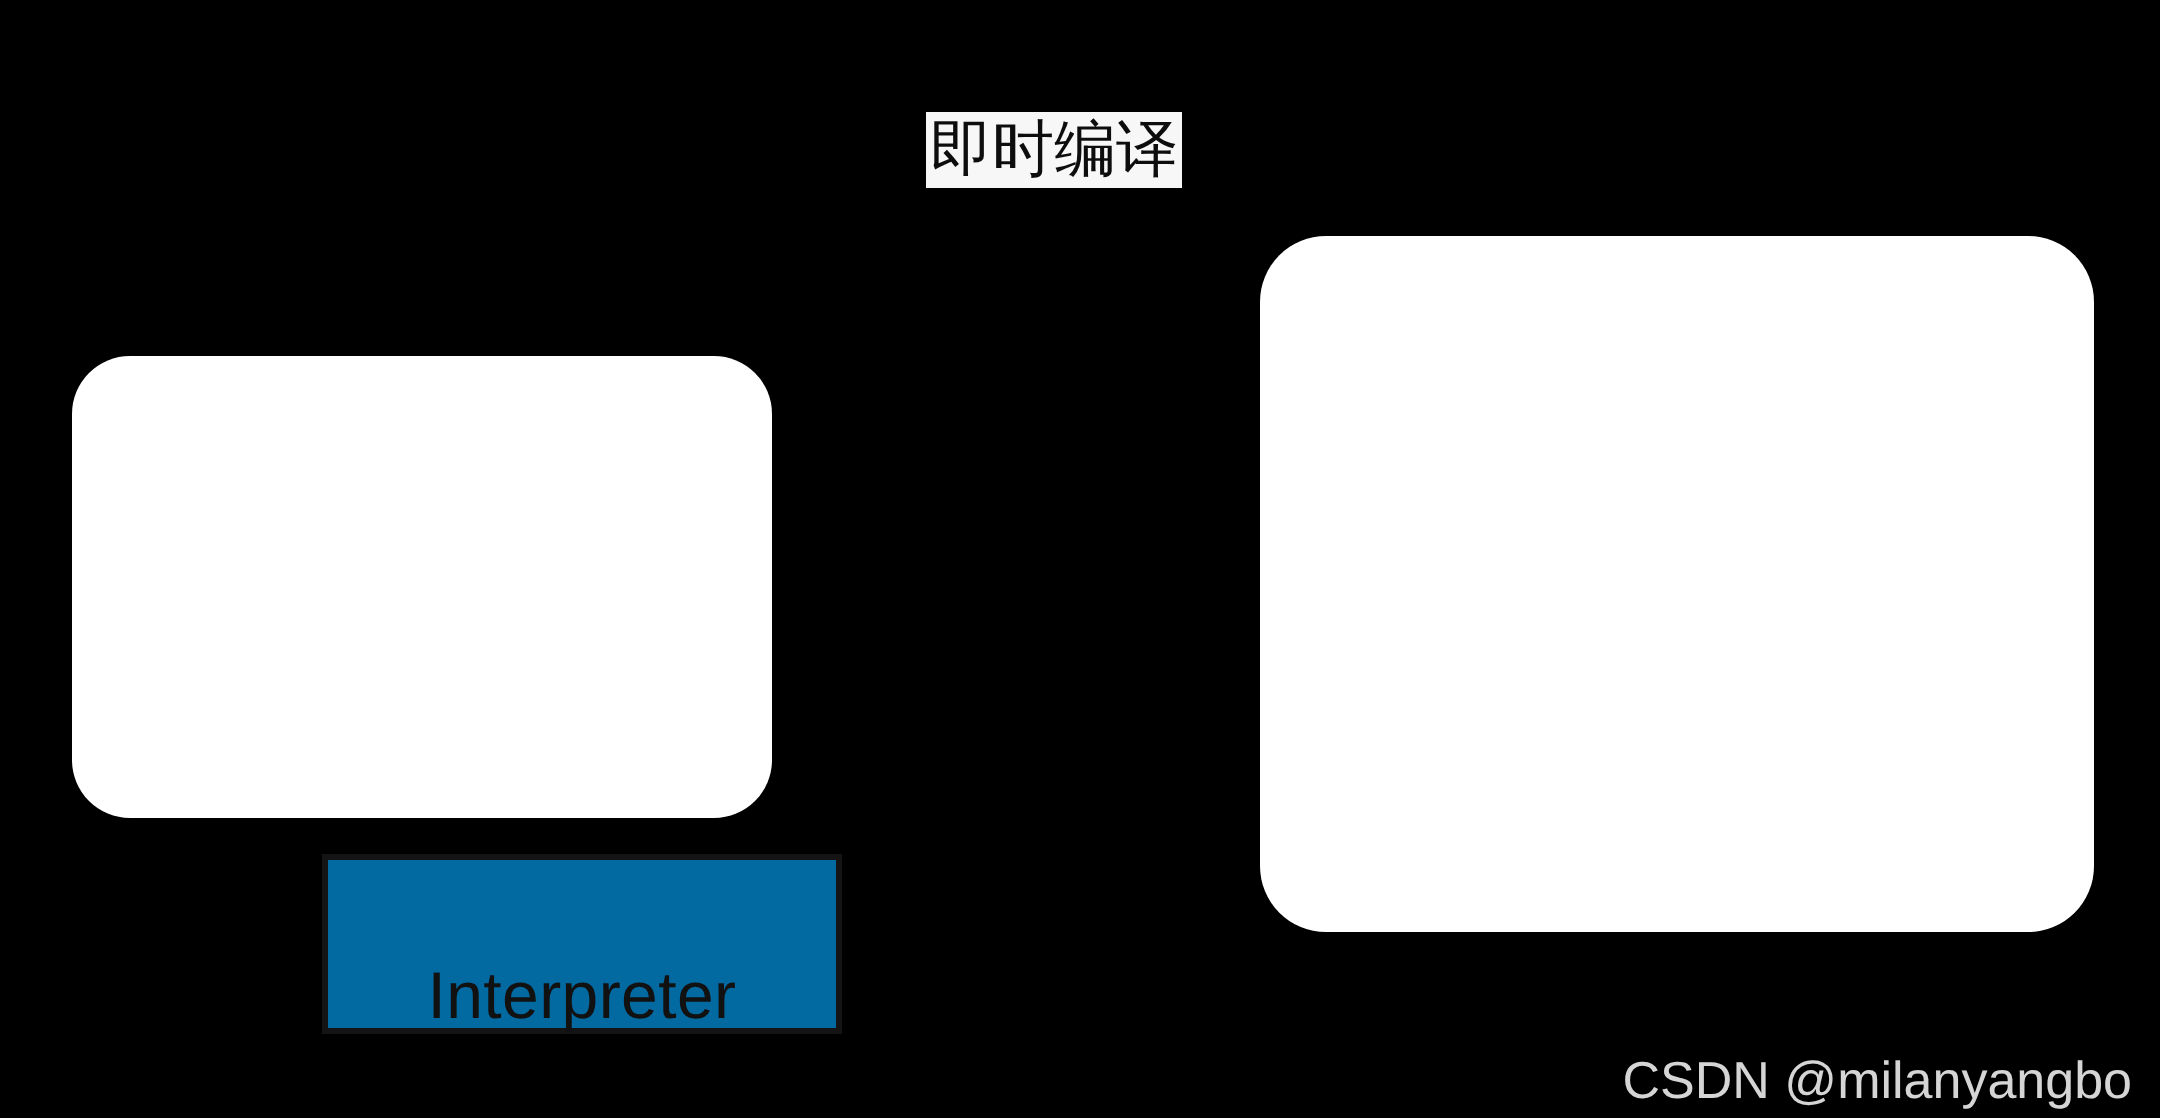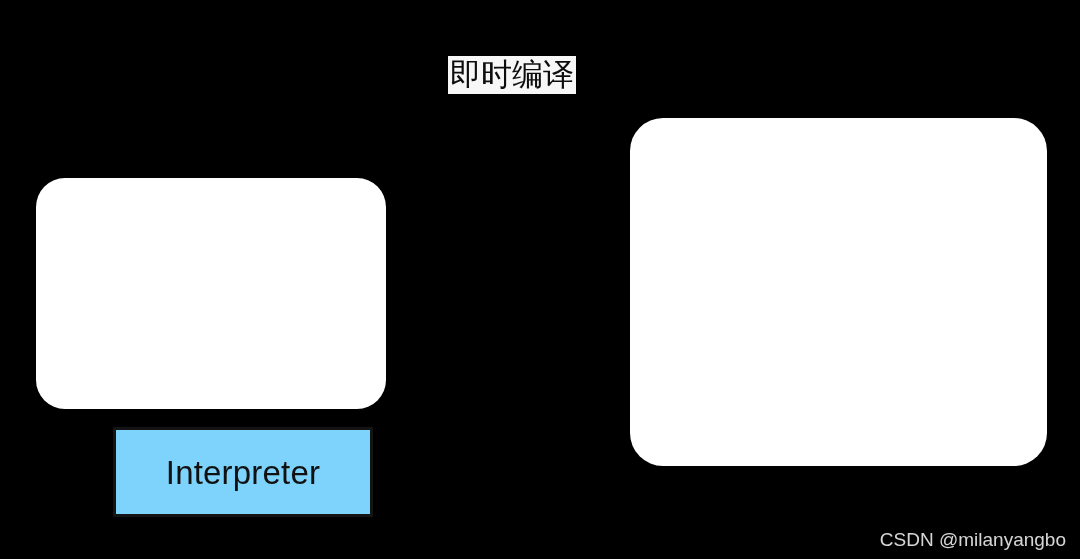--- a/index.html
+++ b/index.html
@@ -36,26 +36,27 @@
     left: 630px;
     top: 118px;
     width: 417px;
     height: 348px;
     border-radius: 33px;
   }
 
   
   .inner-box {
     position: absolute;
-    background: #7dd3fc;
+    background: #0369a1;
     border: 3px solid #141414;
     box-sizing: border-box;
     display: flex;
-    align-items: center;
+    align-items: flex-end;
     justify-content: center;
+    margin-left: 48px;
   }
   .inner-box .inner-label {
     color: #111111;
     font-size: 33px;
     font-weight: 400;
     letter-spacing: 0.2px;
     white-space: nowrap;
     line-height: 1;
   }
 
@@ -71,35 +72,35 @@
     position: absolute;
     background: #f7f7f7;
     color: #0d0d0d;
     font-size: 31px;
     line-height: 36px;
     white-space: nowrap;
     padding: 1px 2px;
     box-sizing: border-box;
   }
   #label-jit {
-    left: 448px;
+    left: 463px;
     top: 56px;
   }
   #label-deopt {
     left: 483px;
     top: 479px;
   }
 
   
   #watermark {
     position: absolute;
     right: 14px;
     bottom: 8px;
     color: #e8e8e8;
-    font-size: 19px;
+    font-size: 26px;
     line-height: 22px;
     white-space: nowrap;
     opacity: 0.92;
   }
 </style>
 </head>
 <body>
 
 <div id="canvas">
 

